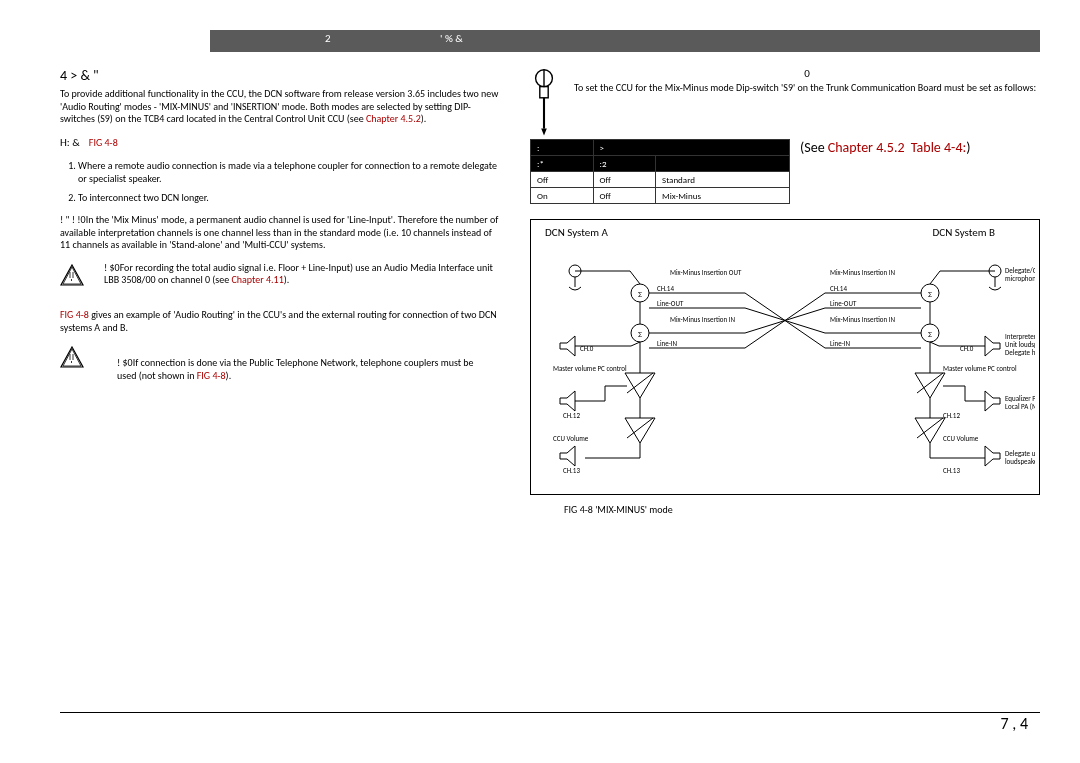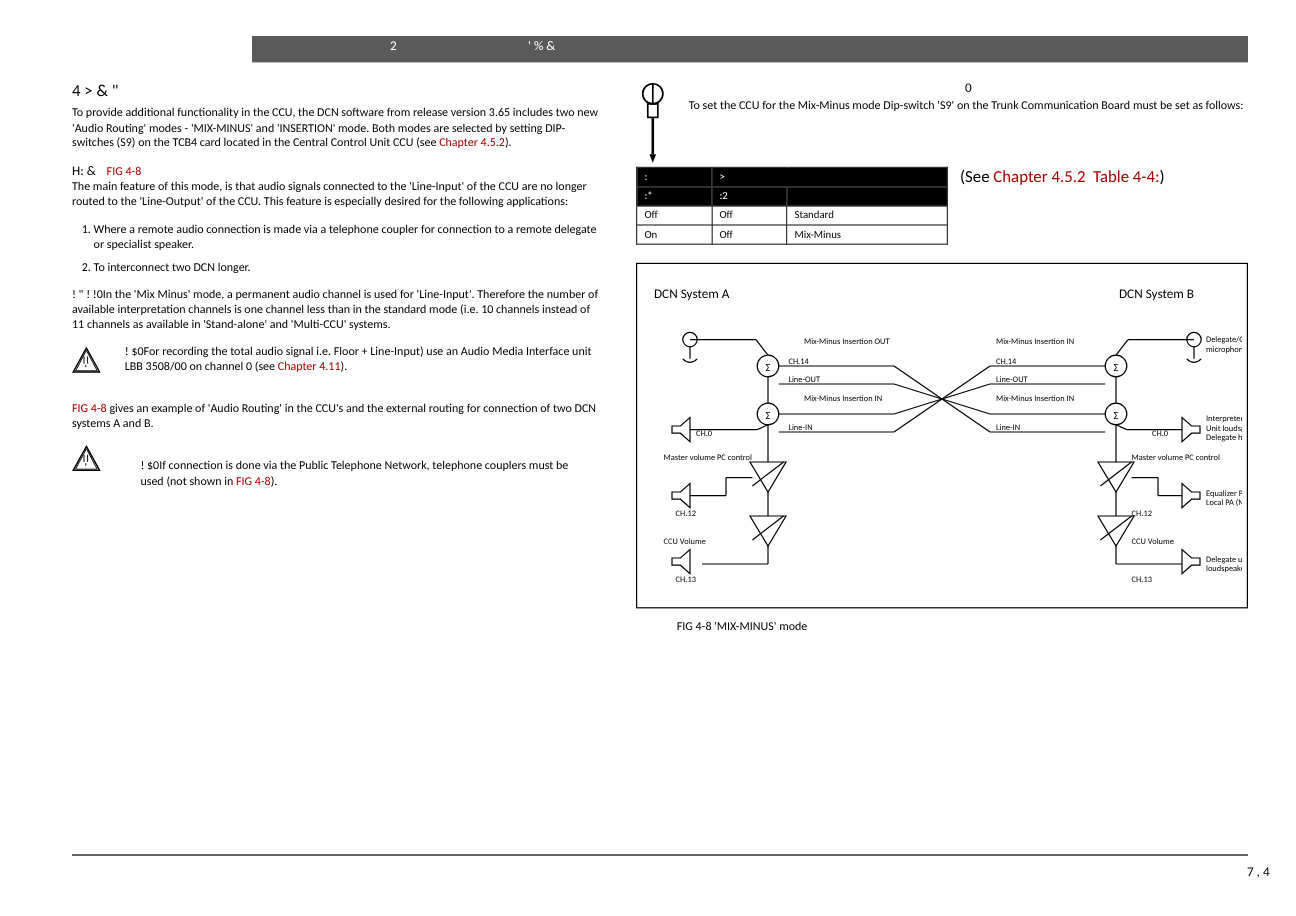--- a/index.html
+++ b/index.html
@@ -101,21 +101,21 @@
     font-weight: normal;
   }
   .dip-table thead tr.sub th {
     background: #000;
     color: #fff;
     font-weight: normal;
   }
   .diagram-box {
     border: 1px solid #000;
     margin-top: 15px;
-    padding: 18px 4px 8px 4px;
+    padding: 6px 4px 8px 4px;
     position: relative;
   }
   .diagram-labels {
     display: flex;
     justify-content: space-between;
     font-size: 11px;
     margin: 0 40px 4px 10px;
   }
   .caption {
     margin-top: 8px;
@@ -125,22 +125,22 @@
   .footer-line {
     position: absolute;
     bottom: 50px;
     left: 60px;
     right: 40px;
     border-top: 1px solid #000;
   }
   .page-num {
     position: absolute;
     bottom: 30px;
-    right: 22px;
-    font-size: 11px;
+    right: 52px;
+    font-size: 16px;
   }
   .table-wrap {
     display: flex;
     gap: 10px;
     align-items: flex-start;
     margin-top: 8px;
   }
   .table-inner {
     width: 260px;
   }
@@ -163,21 +163,20 @@
     <div class="section-title">4 &gt;     &amp; "</div>
     <p>
       <span>To provide additional functionality in the CCU, the  DCN software from release version 3.65 includes two new 'Audio Routing' modes - 'MIX-MINUS' and 'INSERTION' mode. Both modes are selected by setting DIP-switches (S9)  on the TCB4 card located in the Central Control Unit CCU (see </span>
       <span class="red">Chapter 4.5.2</span><span>).</span>
     </p>
 
     <p>
       <span class="subhead">H:     &amp;</span>
       &nbsp;&nbsp;
       <span class="red">FIG 4-8</span><br>
-      <span>The main feature of this mode, is that audio signals connected to the 'Line-Input' of the CCU are no longer routed to the 'Line-Output' of the CCU. This feature is especially desired for the following applications:</span>
     </p>
 
     <ol>
       <li>Where a remote audio connection is made via a telephone coupler for connection to a remote delegate or specialist speaker.</li>
       <li>To interconnect two DCN longer.</li>
     </ol>
 
     <p>
       <span>! "   ! !0</span><span>In the 'Mix Minus' mode, a permanent audio channel is used for 'Line-Input'. Therefore the number of available interpretation channels is one channel less than in the standard mode (i.e. 10 channels instead of 11 channels as available in 'Stand-alone' and 'Multi-CCU' systems.</span>
     </p>

